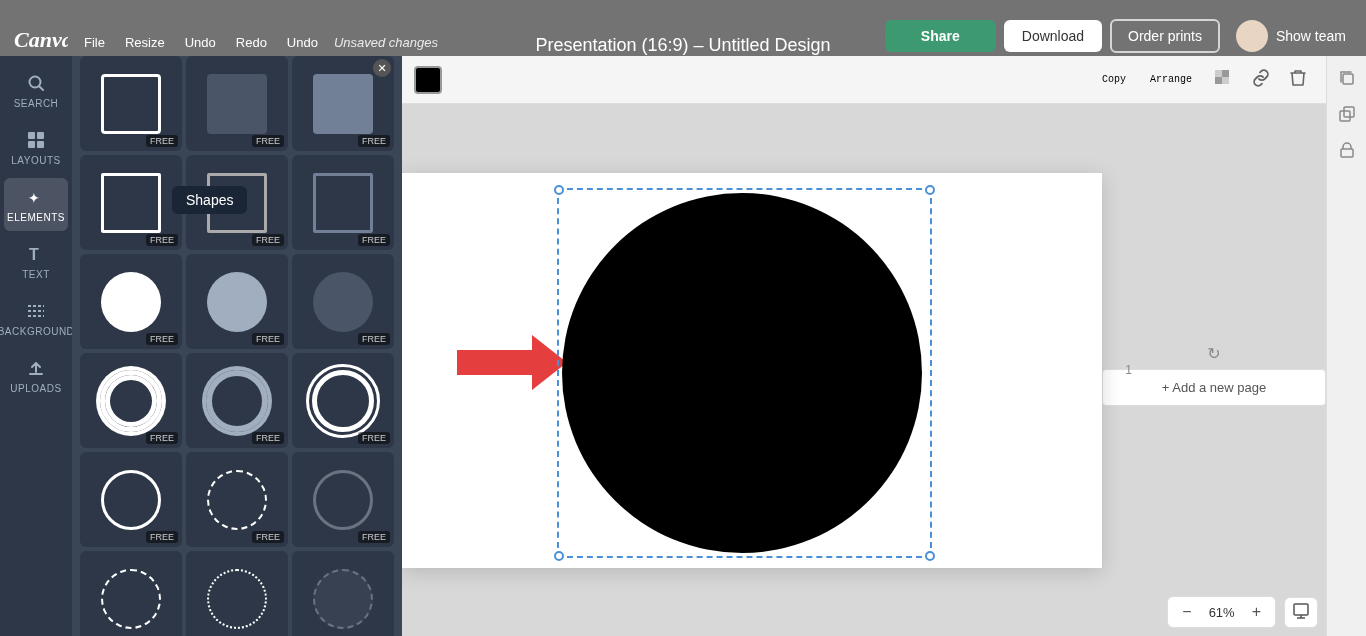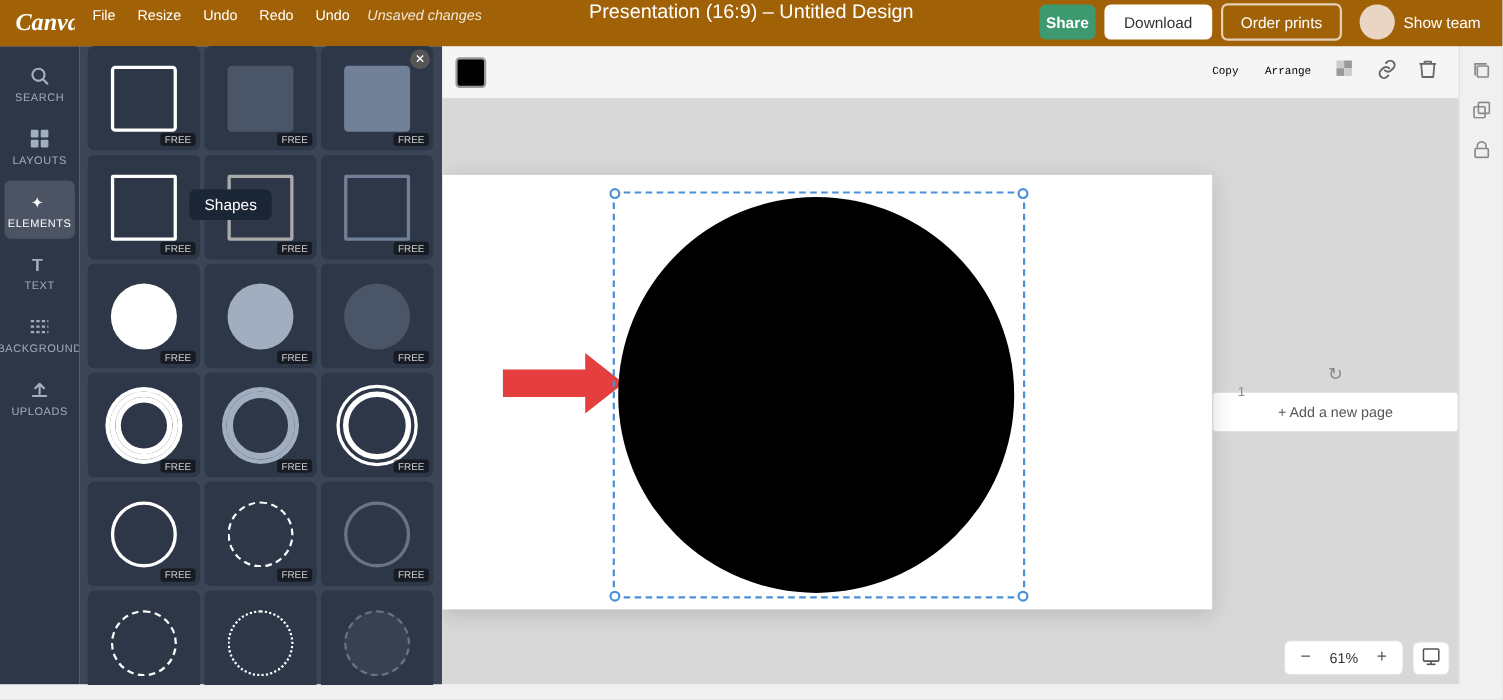--- a/index.html
+++ b/index.html
@@ -1,23 +1,23 @@
 <!DOCTYPE html>
 <html><head>
   <meta charset="utf-8">
   <style>
     * { margin: 0; padding: 0; box-sizing: border-box; }
     body { font-family: -apple-system, BlinkMacSystemFont, 'Segoe UI', sans-serif; background: #f0f0f0; overflow: hidden; width: 1366px; height: 636px; }
 
     
     #topnav {
-      height: 42px;
-      background: #a16207;
-      display: flex;
-      align-items: flex-start;
+      height: 56px;
+      background: #737373;
+      display: flex;
+      align-items: flex-end;
       padding: 0 12px;
       gap: 8px;
       position: relative;
       z-index: 10;
     }
     #logo {
       width: 56px;
       height: 36px;
       display: flex;
       align-items: center;
@@ -58,21 +58,21 @@
     .nav-right {
       margin-left: auto;
       display: flex;
       align-items: center;
       gap: 8px;
     }
     .btn-share {
       background: #3d9970;
       color: white;
       border: none;
-      padding: 8px 6px;
+      padding: 8px 36px;
       border-radius: 6px;
       font-size: 14px;
       font-weight: 600;
       cursor: pointer;
     }
     .btn-download {
       background: white;
       color: #333;
       border: none;
       padding: 8px 18px;

